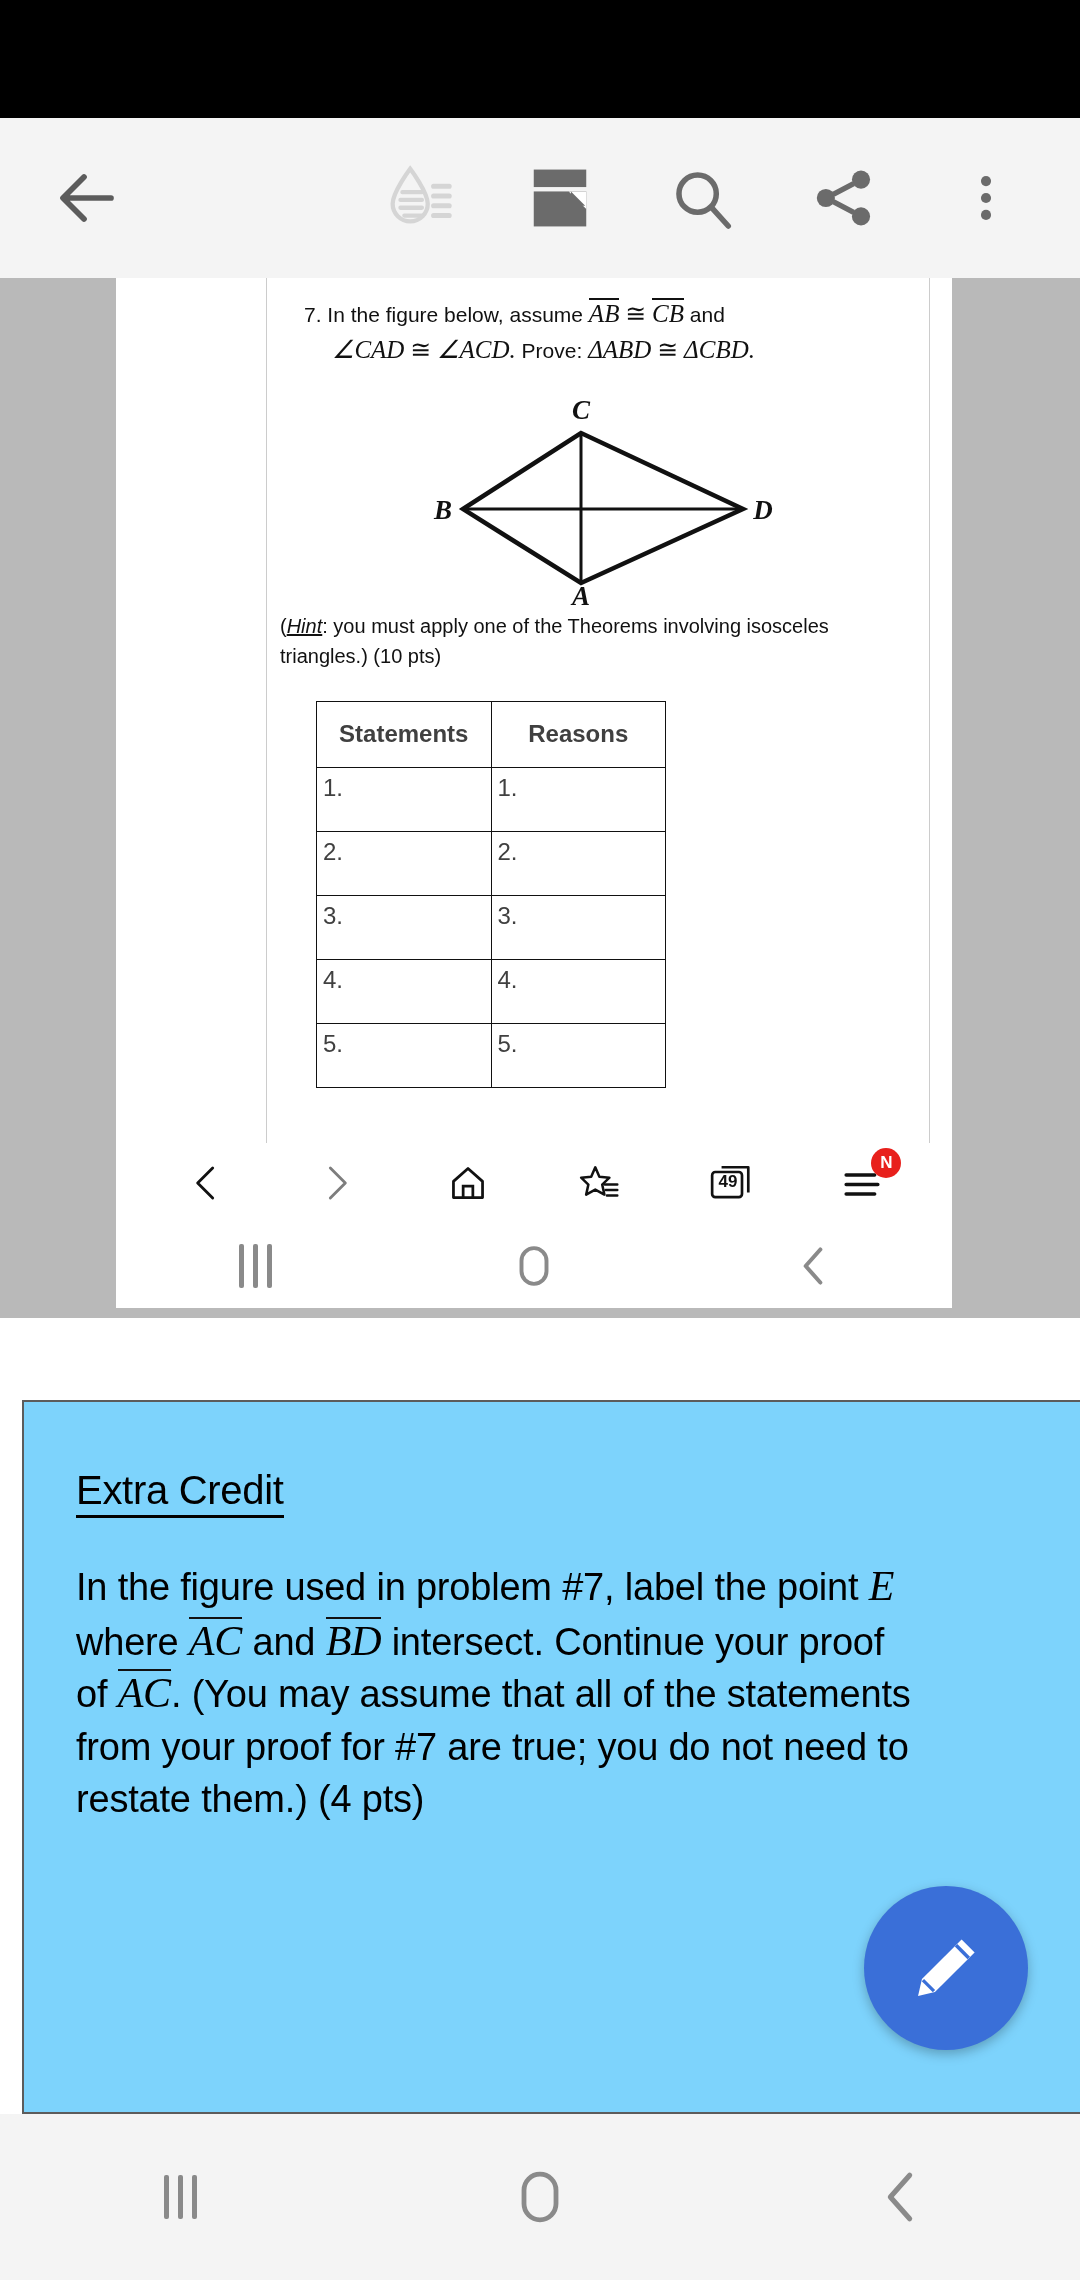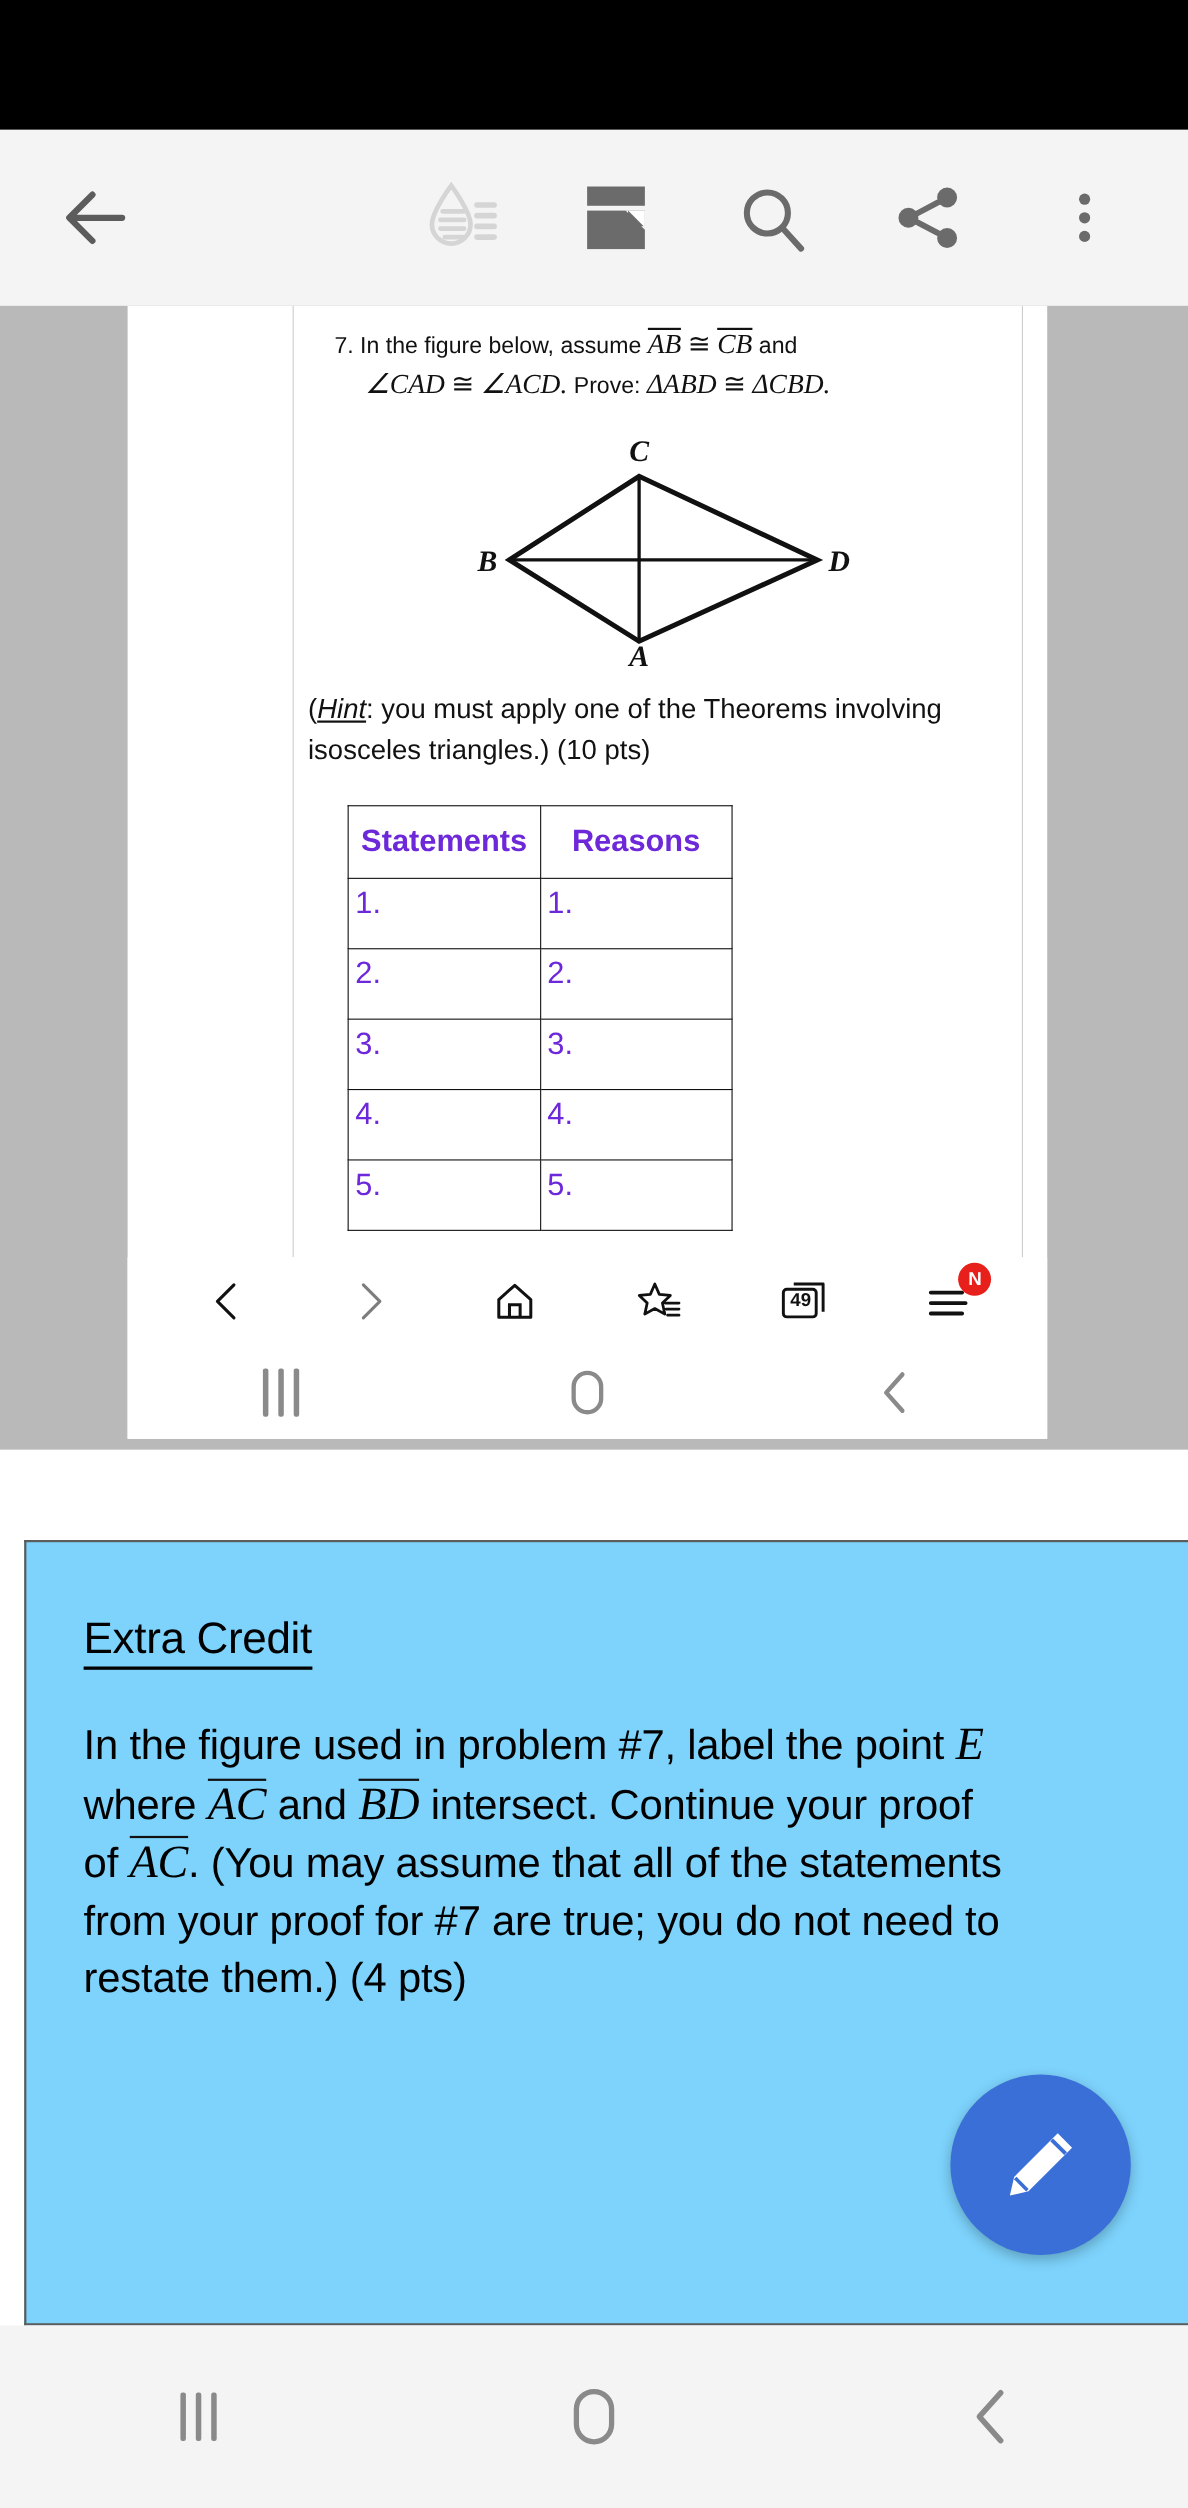--- a/index.html
+++ b/index.html
@@ -62,37 +62,37 @@
   .mserif-up { font-family: "Liberation Serif", serif; font-style: normal;
                font-size: 25px; }
   .obar { border-top: 2px solid #111; padding-top: 1px; display: inline-block;
           line-height: 1; }
 
   
   .fig { position: relative; margin: 22px auto 0; width: 400px; height: 220px; }
   .fig svg { display: block; }
 
   .hint {
-    margin-top: 16px; margin-left: 4px;
-    font-size: 25px; color: #111; line-height: 1.5; width: 620px;
+    margin-left: 4px;
+    font-size: 20px; color: #111; line-height: 1.5; width: 620px;
   }
   .hint u { text-decoration: underline; font-style: italic; }
 
   
   .ptable {
     margin: 30px 0 0 40px;
     border-collapse: collapse;
     width: 350px;
     table-layout: fixed;
   }
   .ptable th, .ptable td {
     border: 1.6px solid #111;
     height: 64px;
-    font-size: 28px;
-    color: #6d28d9;
+    font-size: 24px;
+    color: #404040;
     vertical-align: top;
     padding: 6px 6px;
   }
   .ptable th { text-align: center; font-weight: bold; height: 66px;
                vertical-align: middle; }
 
   
   .browserbar {
     position: absolute; left: 116px; top: 865px;
     width: 836px; height: 80px; background: #ffffff;

